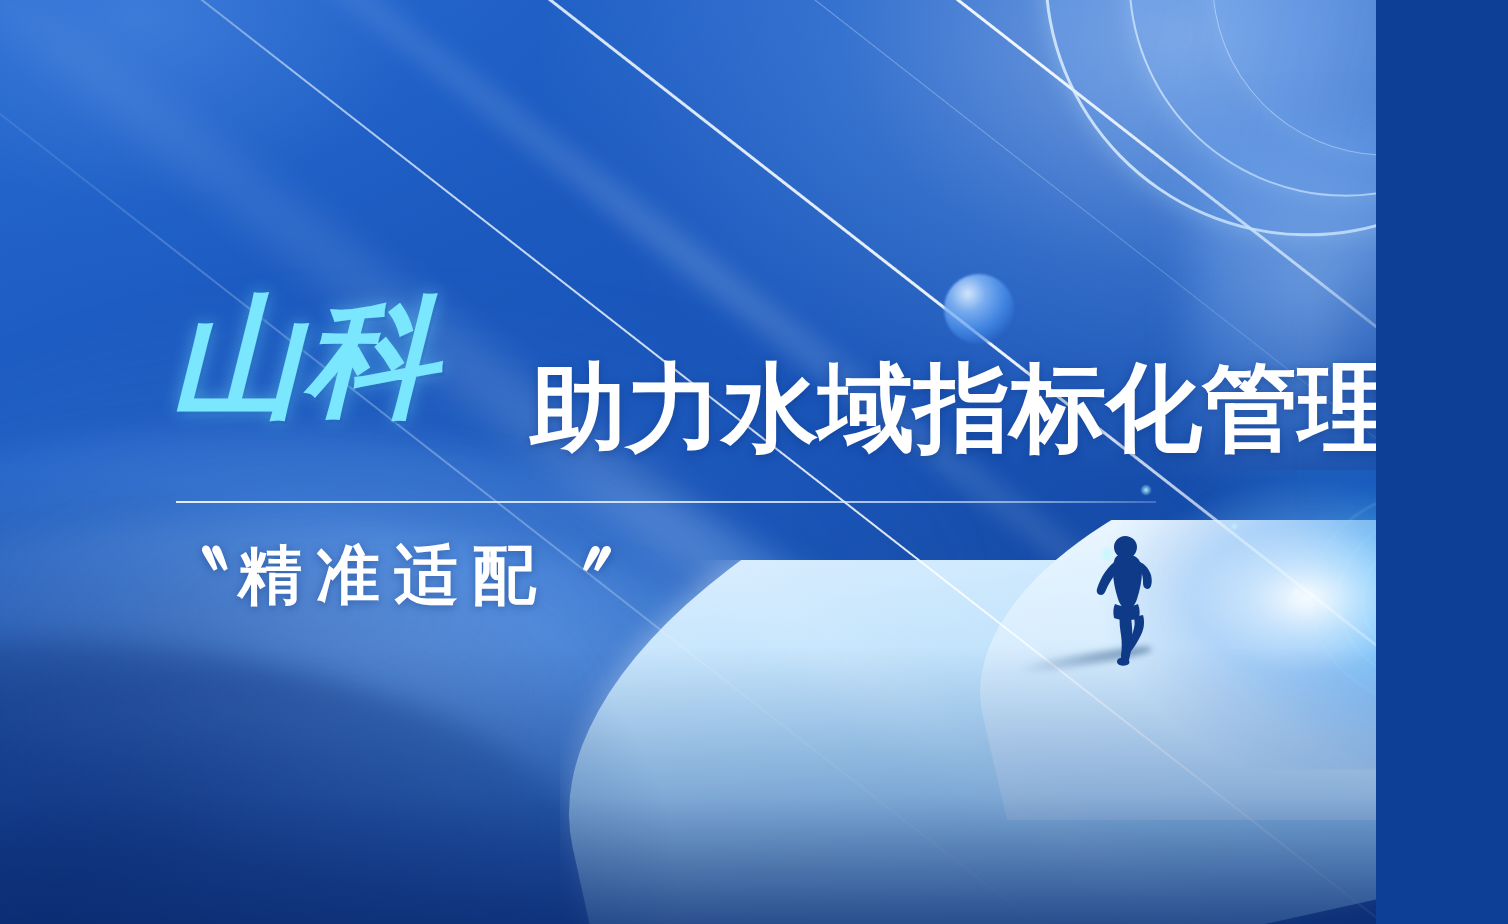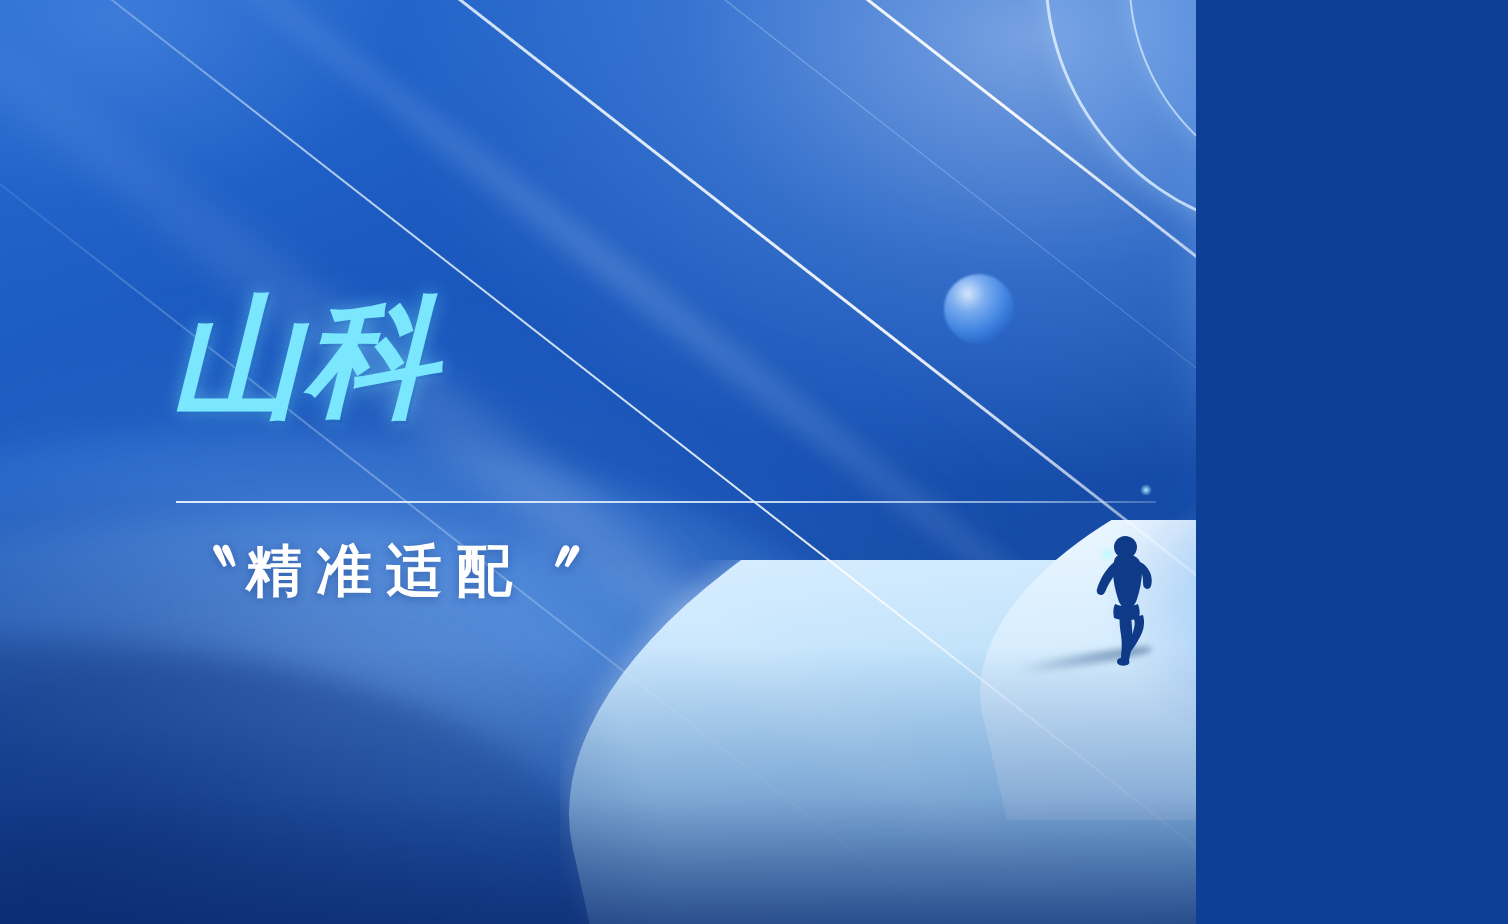--- a/index.html
+++ b/index.html
@@ -3,21 +3,21 @@
 <meta charset="utf-8">
 <title>Banner</title>
 <style>
   html, body {
     margin: 0;
     padding: 0;
     background: #0e3f96;
   }
   #stage {
     position: relative;
-    width: 1196px;
+    width: 1376px;
     height: 924px;
     overflow: hidden;
     font-family: "Liberation Sans", "DejaVu Sans", sans-serif;
     background: #0f766e;
   }
 
   
   .layer { position: absolute; inset: 0; pointer-events: none; }
 
   
@@ -168,23 +168,23 @@
     position: absolute;
     left: 176px;
     top: 501px;
     width: 980px;
     height: 2px;
     background: linear-gradient(to right, rgba(232,243,255,0.95) 0%, rgba(222,238,255,0.85) 62%, rgba(210,232,255,0.55) 88%, rgba(200,228,255,0.25) 100%);
   }
 
   .tagline {
     position: absolute;
-    left: 180px;
+    left: 164px;
     top: 543px;
-    font-size: 56px;
+    font-size: 64px;
     line-height: 1;
     font-weight: bold;
     color: #ffffff;
     letter-spacing: 14px;
     white-space: nowrap;
     text-shadow: 0 2px 9px rgba(10,45,115,0.38);
   }
   .tagline .qm { font-weight: bold; letter-spacing: 10px; }
 </style>
 </head>
@@ -292,20 +292,21 @@
     </svg>
   </div>
 
   <div class="layer bg-shade-bl"></div>
   <div class="layer bg-shade-b"></div>
 
   <div class="text-block">
     <div class="logo-word">山科</div>
 
 
+    <div class="headline">助力水域指标化管理</div>
 
     <div class="divider"></div>
 
     <div class="tagline">
       <span class="qm">〝</span><span>精准适配</span><span class="qm">〞</span>
     </div>
   </div>
 
 </div>
 

